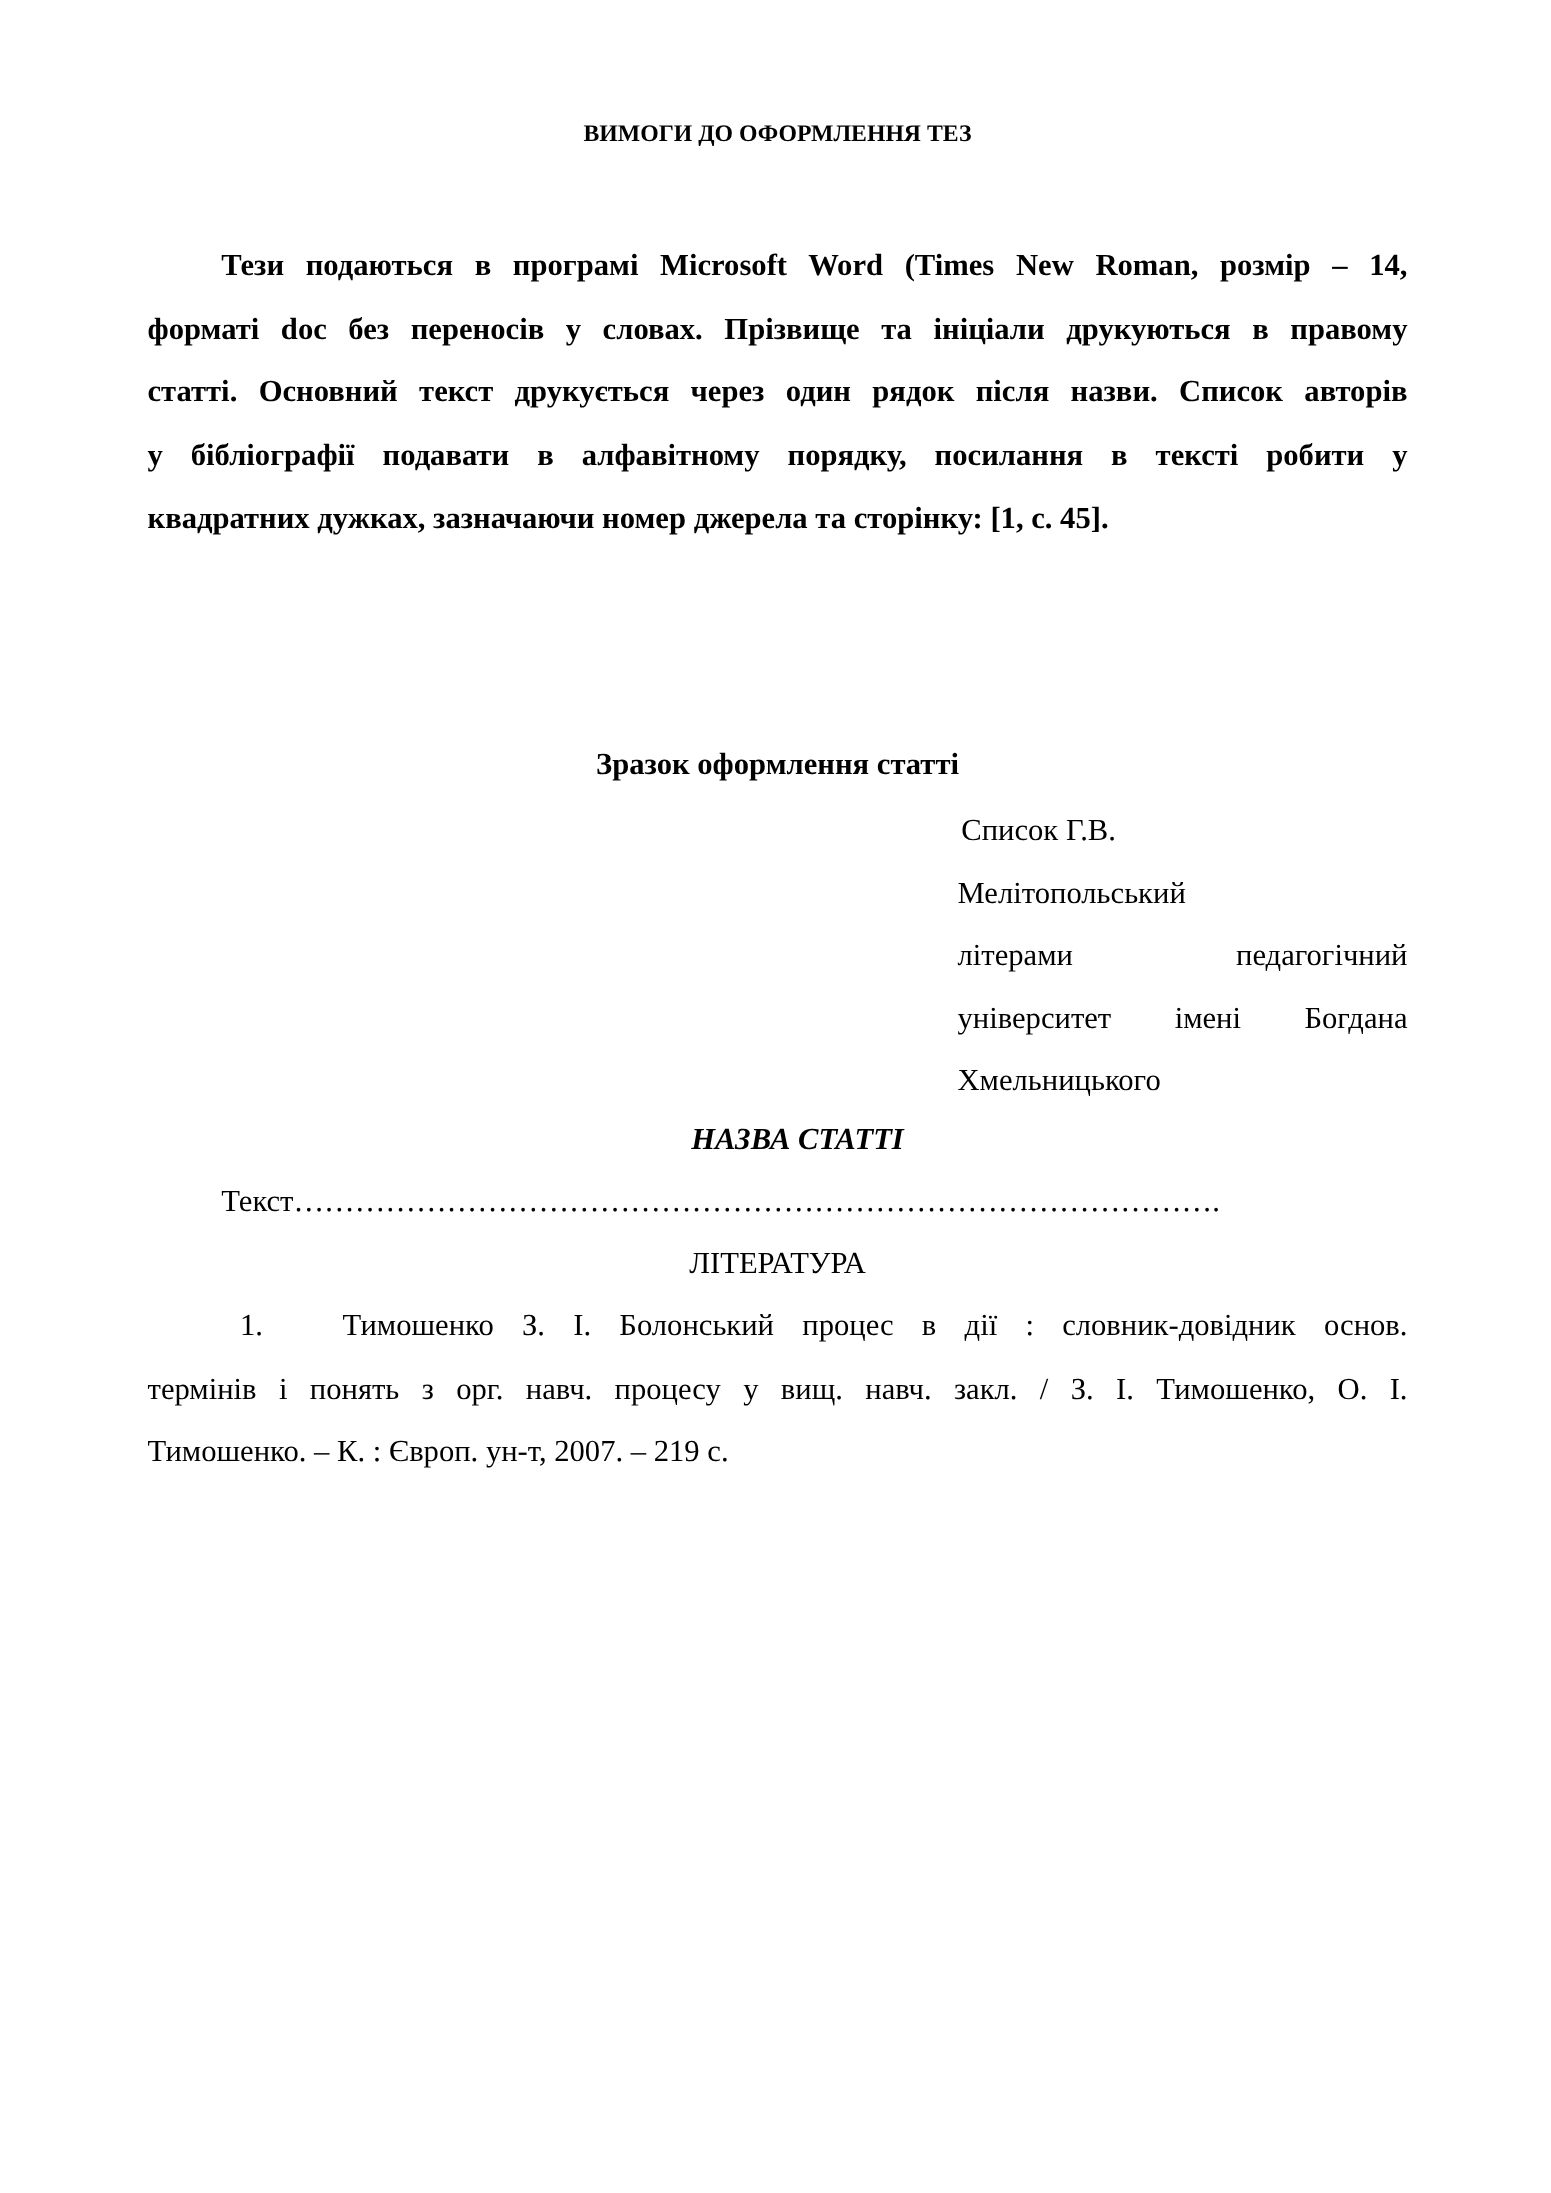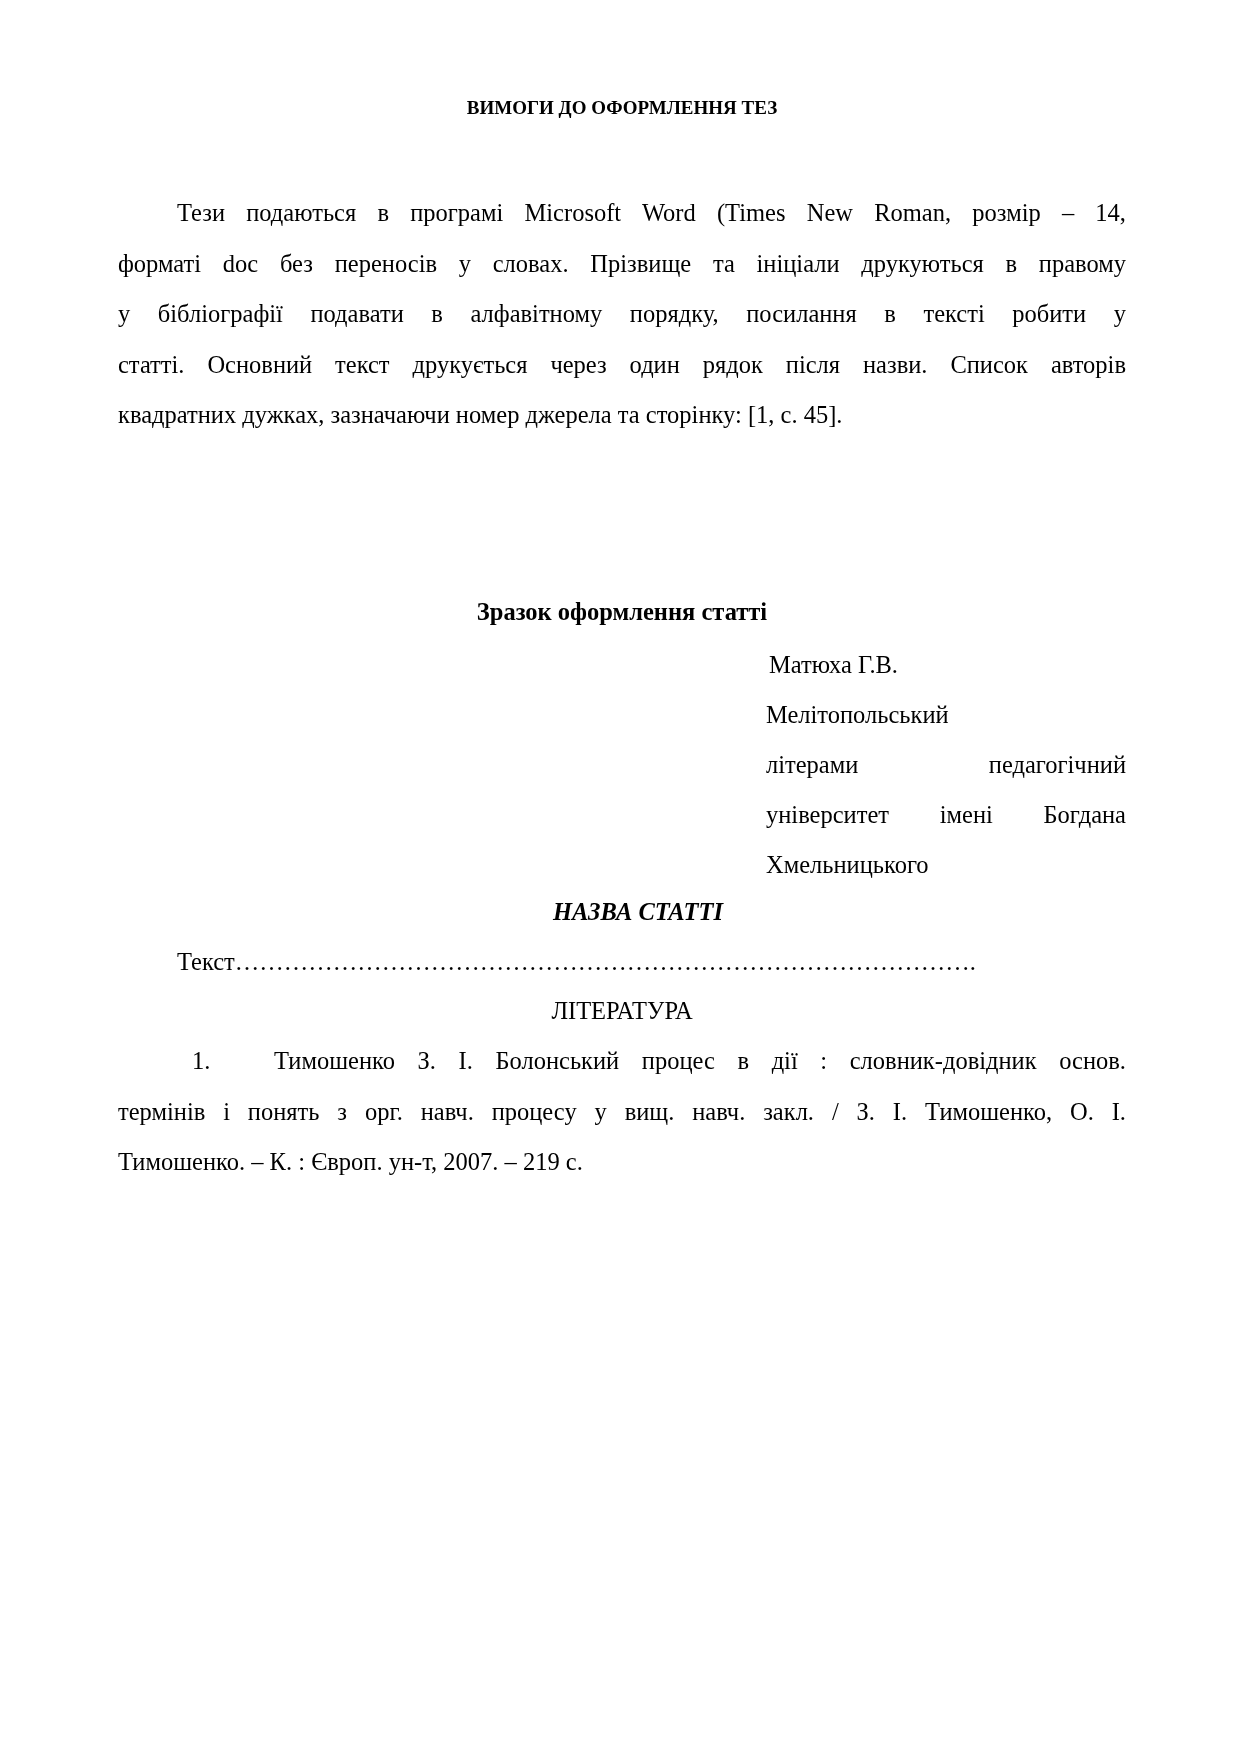--- a/index.html
+++ b/index.html
@@ -33,20 +33,21 @@
       line-height: 40px;
     }
     .para {
       position: absolute;
       top: 188px;
       left: 0;
       width: 1008px;
       text-align: justify;
       line-height: 50.5px;
       margin: 0;
+      font-weight: bold;
     }
     .line {
       display: block;
       text-align: justify;
       text-align-last: justify;
       height: 50.5px;
       white-space: nowrap;
     }
     .line.first { text-indent: 59px; }
     .line.last { text-align-last: left; }
@@ -118,29 +119,29 @@
 </head>
 <body>
 
 <div class="page">
 
   <div class="title">ВИМОГИ ДО ОФОРМЛЕННЯ ТЕЗ</div>
 
   <div class="para">
     <span class="line first">Тези подаються в програмі Microsoft Word (Times New Roman, розмір – 14,</span>
     <span class="line">форматі doc без переносів у словах. Прізвище та ініціали друкуються в правому</span>
+    <span class="line">статті. Основний текст друкується через один рядок після назви. Список авторів</span>
     <span class="line">у бібліографії подавати в алфавітному порядку, посилання в тексті робити у</span>
-    <span class="line">статті. Основний текст друкується через один рядок після назви. Список авторів</span>
     <span class="line last">квадратних дужках, зазначаючи номер джерела та сторінку: [1, с. 45].</span>
   </div>
 
   <div class="sample-heading">Зразок оформлення статті</div>
 
   <div class="author-block">
-    <span class="author-line" style="padding-left:3px;">Матюха Г.В.</span>
+    <span class="author-line" style="padding-left:3px;">Список Г.В.</span>
     <span class="author-line">Мелітопольський</span>
     <span class="author-line just">літерами педагогічний</span>
     <span class="author-line just">університет імені Богдана</span>
     <span class="author-line">Хмельницького</span>
   </div>
 
   <div class="article-title">НАЗВА СТАТТІ</div>
 
   <div class="text-line">Текст……………………………………………………………………………….</div>
 

